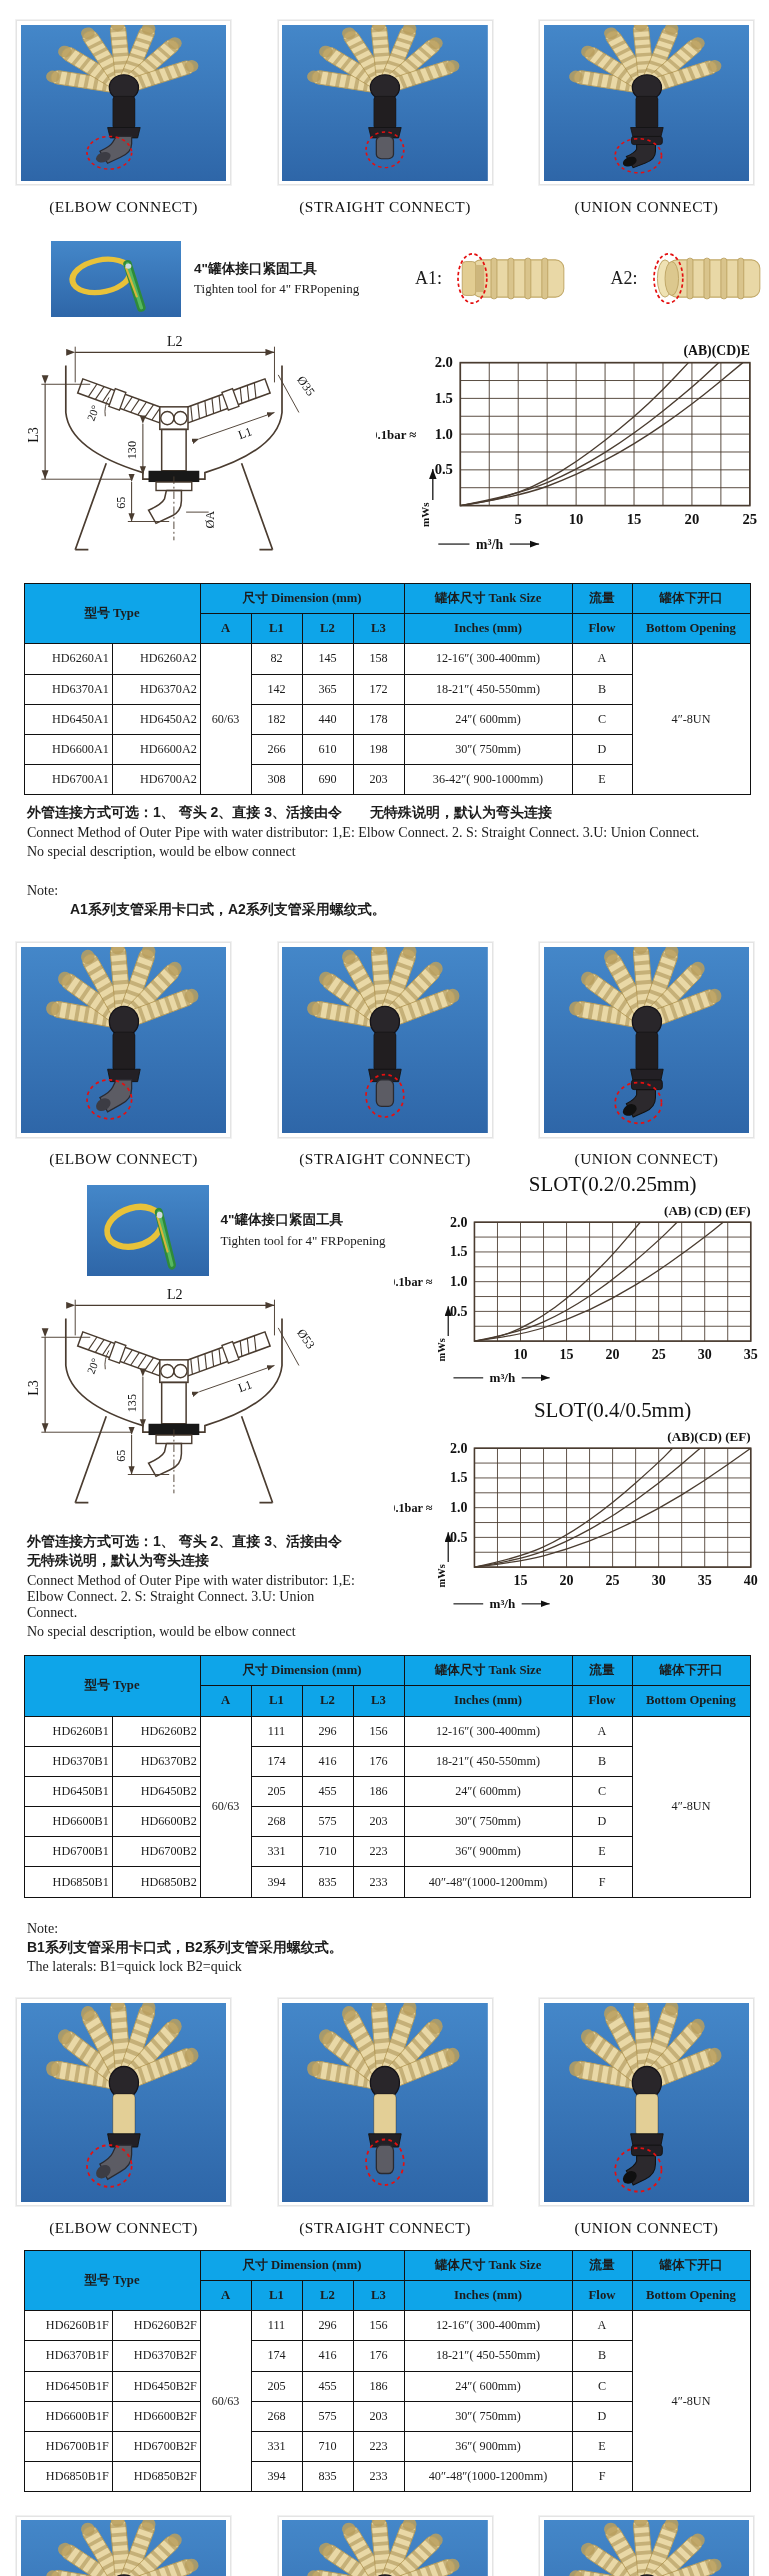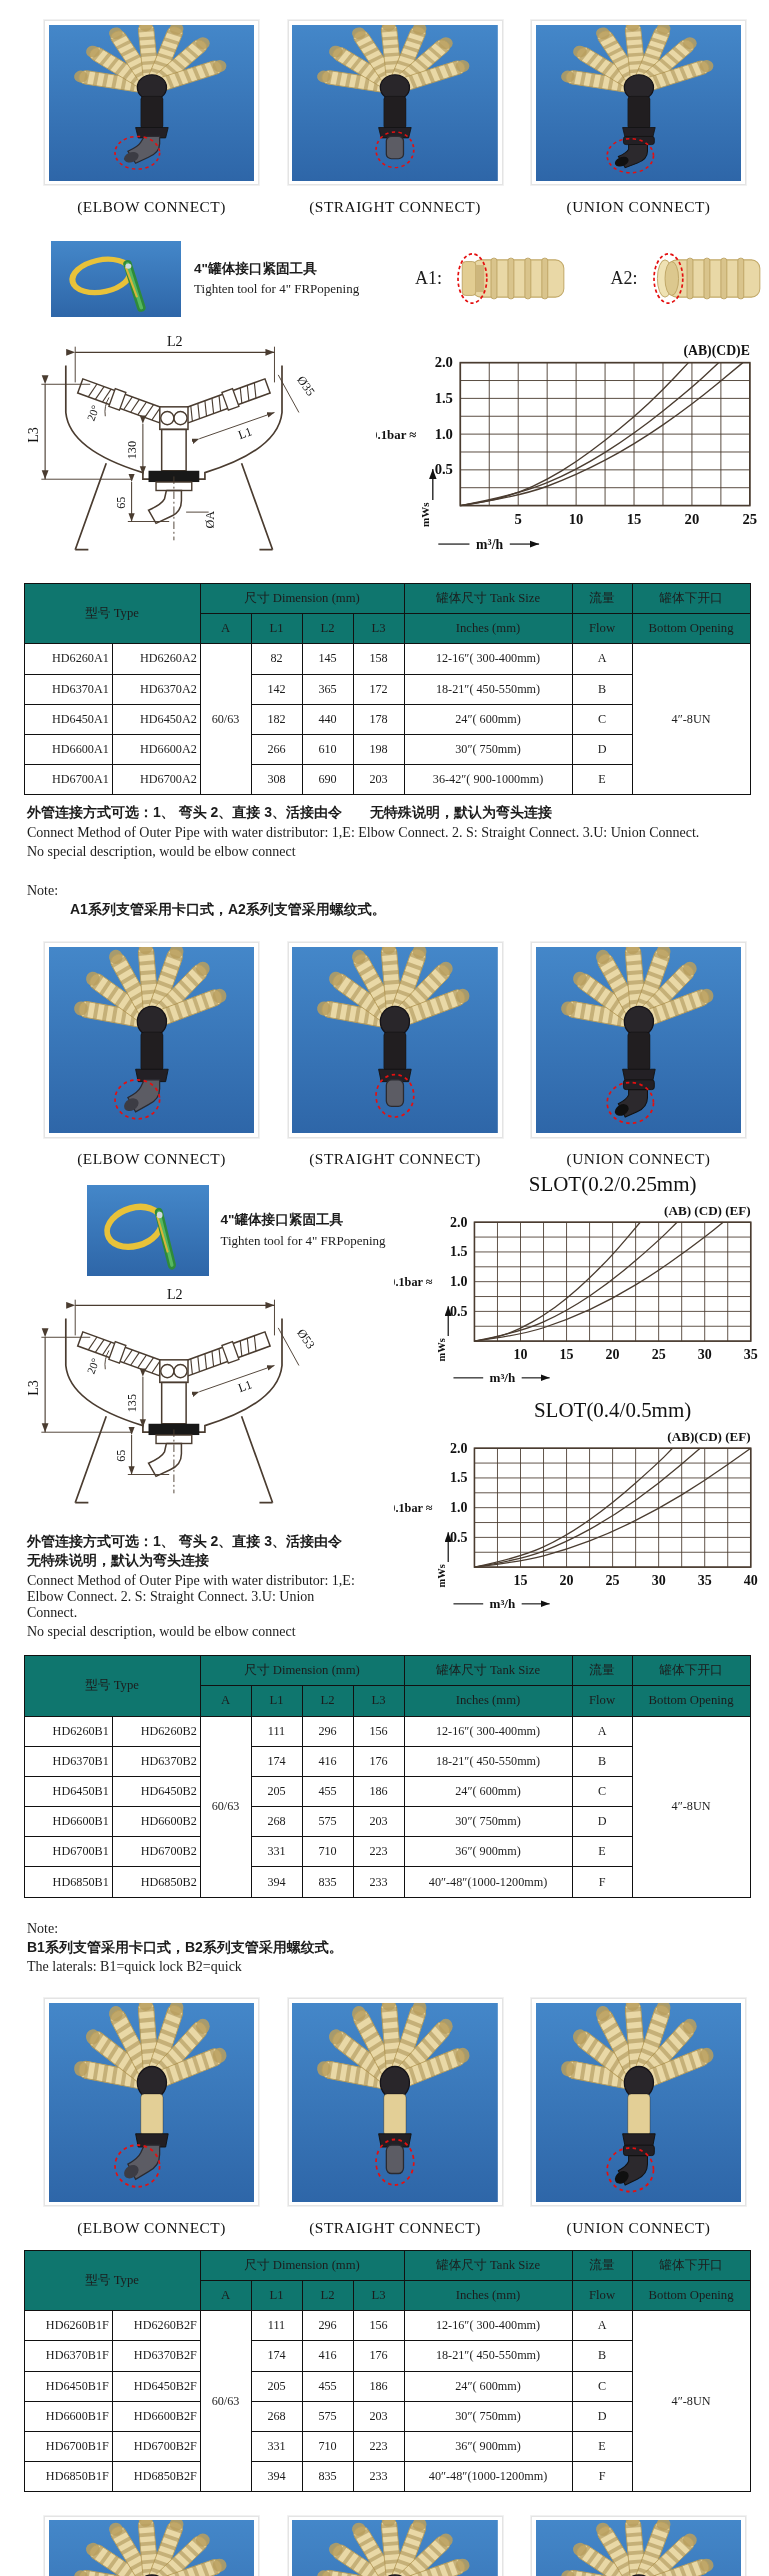--- a/index.html
+++ b/index.html
@@ -1,19 +1,19 @@
 <!DOCTYPE html>
 <html style="font-size:14.5px"><head>
 <meta charset="utf-8">
 <style>
   html,body{margin:0;padding:0;background:#ffffff;}
   .page{width:770px;margin:0 auto;background:#fff;font-family:"Liberation Serif",serif;color:#1c1c1c;padding-top:20px;}
   section{margin-bottom:23.5px;}
   
-  .photo-row{display:flex;justify-content:space-between;padding:0 24px;margin-left:20px;}
+  .photo-row{display:flex;justify-content:space-between;padding:0 16px;}
   .photo{width:215px;}
   .photo-inner{background:#fff;padding:3.6px;border:0.9px solid #e4e4e4;box-shadow:0 0 0 0.9px #f0f0f0;}
   .photo-inner svg{display:block;width:100%;}
   .s1 .photo-inner svg{height:156px;}
   .s2 .photo-inner svg{height:186px;}
   .s3 .photo-inner svg{height:199px;}
   .s4 .photo-inner svg{height:172px;}
   figure{margin:0;}
   figcaption{text-align:center;font-size:15.4px;margin-top:12.7px;letter-spacing:0.5px;color:#111;}
   
@@ -34,21 +34,21 @@
   .chart{flex:1;}
   .chart svg{width:100%;display:block;}
   .two-col{display:flex;align-items:flex-start;}
   .col-left{width:394px;}
   .col-right{flex:1;}
   .tool-row2{display:flex;align-items:center;gap:11px;margin:16.3px 0 3.6px 87px;}
   
   .table-wrap{padding:0 23.5px;margin-top:12.7px;}
   table.spec{border-collapse:collapse;width:100%;table-layout:fixed;}
   table.spec th,table.spec td{border:1.4px solid #111;font-size:12.2px;padding:3.6px 2.7px;text-align:center;height:22px;overflow:hidden;white-space:nowrap;}
-  table.spec th{background:#0f766e;font-weight:normal;font-size:12.7px;}
+  table.spec th{background:#0ea5e9;font-weight:bold;font-size:12.7px;}
   table.spec td.model{text-align:right;padding-left:4.5px;}
   
   .txt{padding:0 27px;}
   .cn-bold{font-family:"Liberation Sans",sans-serif;font-weight:bold;font-size:14px;margin:9px 0 1.8px 0;}
   .en{font-size:14px;margin:2.7px 0;}
   .note{margin-top:23.5px;}
   .note p{margin:1.8px 0;}
   .mt6{margin-top:5.4px;}
 </style>
 </head>

